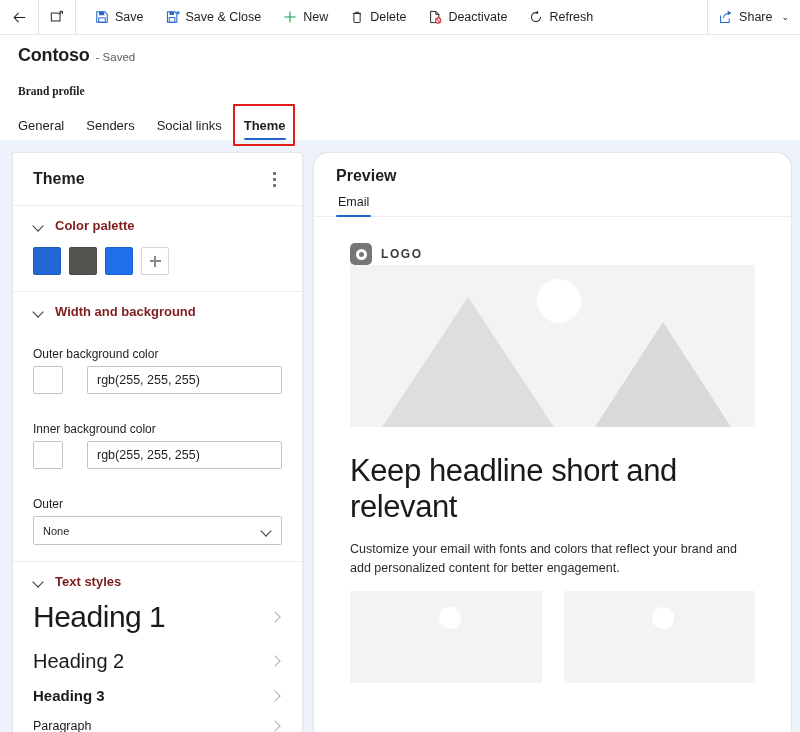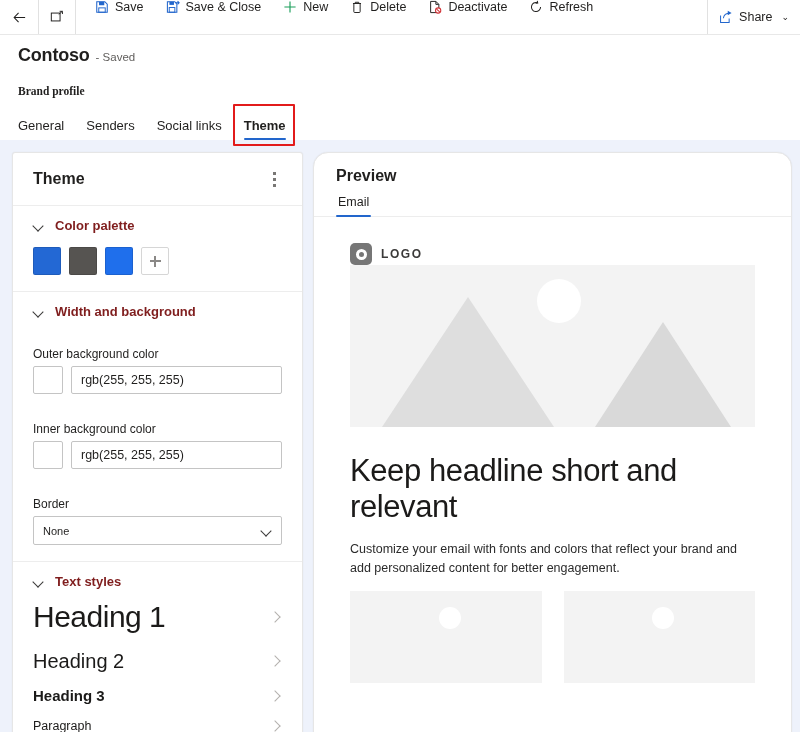--- a/index.html
+++ b/index.html
@@ -35,21 +35,21 @@
   }
   .cb-popout {
     width: 38px;
     display: flex;
     align-items: center;
     justify-content: center;
     border-left: 1px solid #e1e1e1;
     border-right: 1px solid #e1e1e1;
     cursor: pointer;
   }
-  .cb-items { display: flex; align-items: flex-start; padding-left: 8px; }
+  .cb-items { display: flex; align-items: center; padding-left: 8px; }
   .cb-btn {
     display: flex;
     align-items: center;
     gap: 6px;
     padding: 0 11px;
     font-size: 12.5px;
     color: #201f1e;
     cursor: pointer;
     white-space: nowrap;
     background: transparent;
@@ -239,21 +239,21 @@
   .swatch-add::after  { height: 11px; width: 1.3px; }
 
   .field { margin-top: 28px; }
   .field:first-of-type { margin-top: 14px; }
   .field-label {
     font-size: 12px;
     color: #201f1e;
     margin-bottom: 5px;
     display: block;
   }
-  .color-row { display: flex; gap: 8px; align-items: flex-end; }
+  .color-row { display: flex; gap: 24px; align-items: flex-end; }
   .color-chip {
     width: 30px;
     height: 28px;
     border: 1px solid #c4c4c4;
     border-radius: 2px;
     background: #ffffff;
     cursor: pointer;
     flex: 0 0 30px;
   }
   .color-input {
@@ -625,21 +625,21 @@
 
         <div class="field">
           <label class="field-label">Inner background color</label>
           <div class="color-row">
             <div class="color-chip" style="background: rgb(255, 255, 255);"></div>
             <input class="color-input" type="text" value="rgb(255, 255, 255)" style="">
           </div>
         </div>
 
         <div class="field">
-          <label class="field-label">Border</label>
+          <label class="field-label">Outer</label>
           <div class="select-wrap">
             <div class="select-box">
               <span>None</span>
               <span class="chev"></span>
             </div>
           </div>
         </div>
       </div>
 
       <div class="section">

